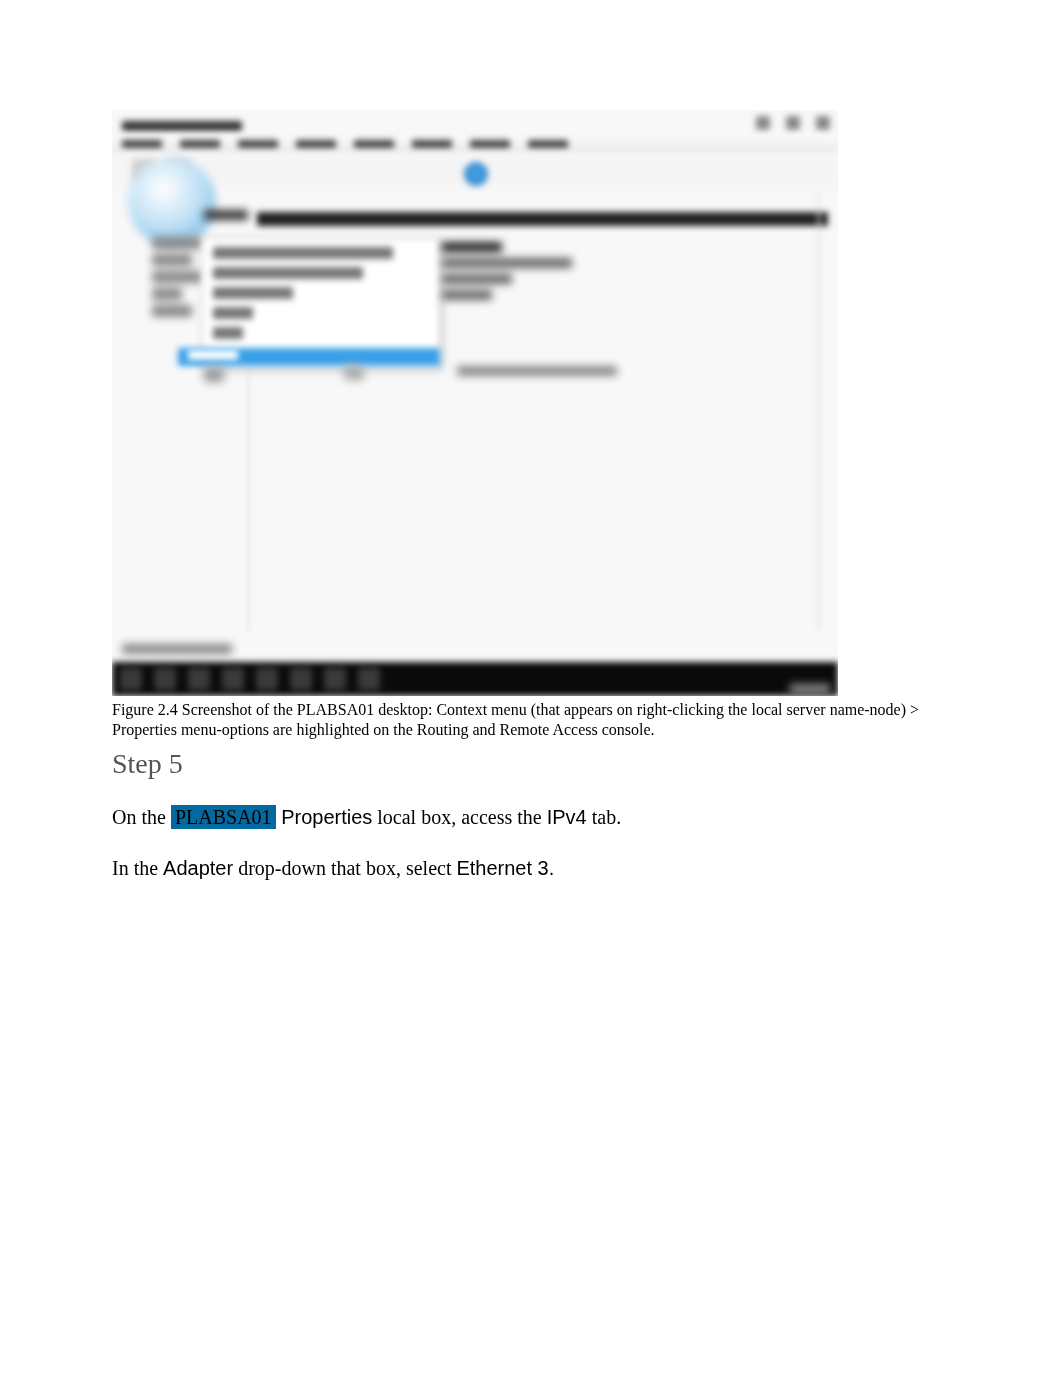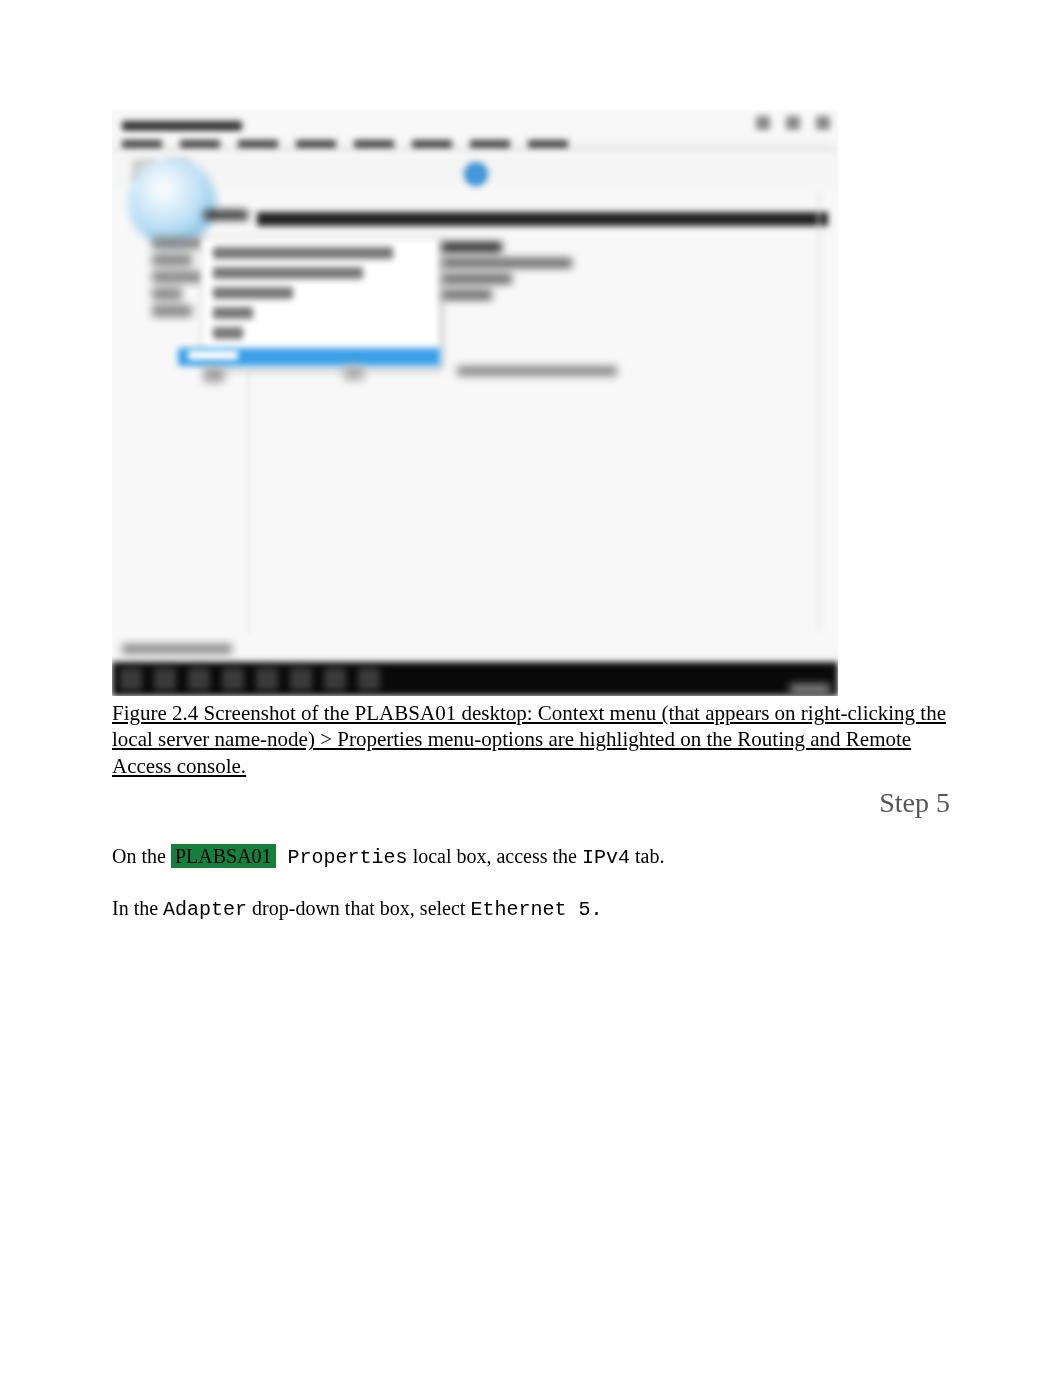--- a/index.html
+++ b/index.html
@@ -295,46 +295,44 @@
     .sim-taskbar-clock {
       position: absolute;
       right: 8px;
       bottom: 2px;
       width: 40px;
       height: 10px;
       background: #888;
       filter: blur(4px);
     }
     .caption {
-      font-size: 21px;
+      font-size: 16px;
       line-height: 1.25;
       color: #000;
       margin-top: 4px;
       margin-bottom: 6px;
-      text-decoration: underline;
     }
     .step-heading {
       font-size: 28px;
       color: #555;
       font-weight: normal;
       margin-bottom: 22px;
       margin-top: 4px;
-      text-align: right;
     }
     .instruction {
       font-size: 20px;
       line-height: 1.55;
       color: #000;
       margin-bottom: 20px;
     }
     .term {
-      font-family: Liberation Mono, monospace;
+      font-family: Liberation Sans, sans-serif;
     }
     .code-term {
-      background: #15803d;
+      background: #0369a1;
       padding: 1px 4px;
       font-family: Georgia, serif;
     }
   </style>
 </head>
 <body>
 
 <div class="page-container">
 
   <div class="screenshot-figure">
@@ -413,17 +411,17 @@
     <p class="caption">Figure 2.4 Screenshot of the PLABSA01 desktop: Context menu (that appears on right-clicking the local server name-node) &gt; Properties menu-options are highlighted on the Routing and Remote Access console.</p>
   </div>
 
   <h2 class="step-heading">Step 5</h2>
 
   <p class="instruction">
     <span>On the </span><span class="code-term">PLABSA01</span><span class="term"> Properties</span><span> local box, access the </span><span class="term">IPv4</span><span> tab.</span>
   </p>
 
   <p class="instruction">
-    <span>In the </span><span class="term">Adapter</span><span> drop-down that box, select </span><span class="term">Ethernet 5.</span>
+    <span>In the </span><span class="term">Adapter</span><span> drop-down that box, select </span><span class="term">Ethernet 3.</span>
   </p>
 
 
 </div>
 
 </body></html>

